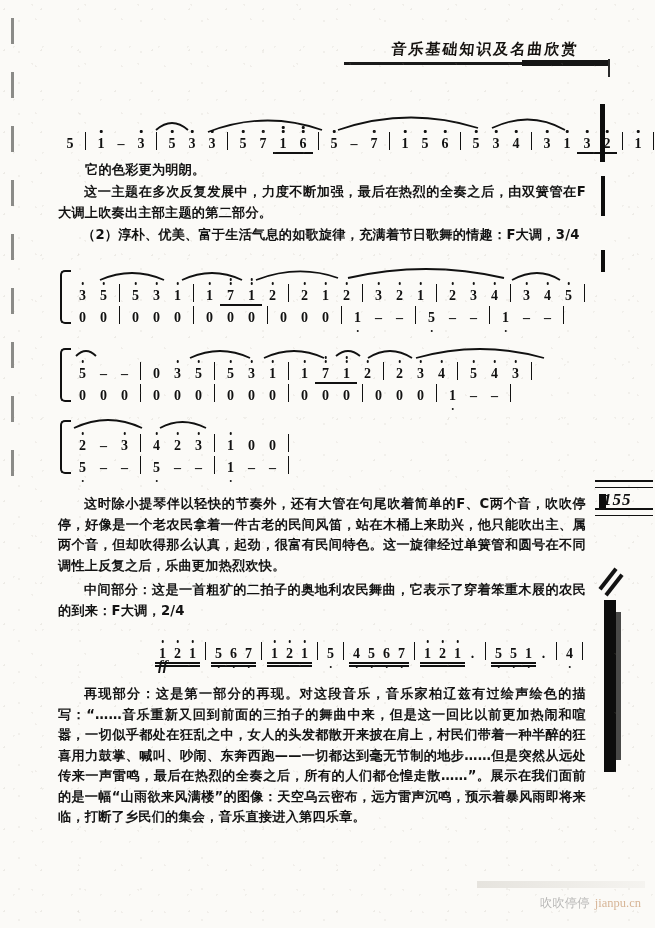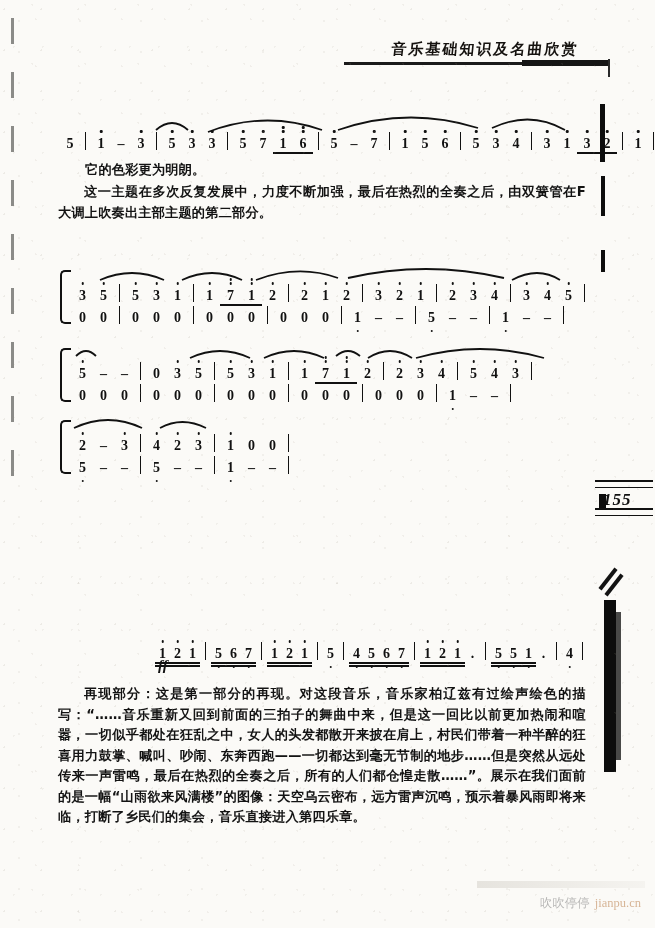--- a/index.html
+++ b/index.html
@@ -187,20 +187,21 @@
         <span class="bar"></span>
         <span class="note" style="width: 20px;">1<i class="dotU"></i></span>
         <span class="bar"></span>
       </div>
     </div>
 
   <div class="para" style="left:85px;top:160px;width:500px;">它的色彩更为明朗。</div>
 
   <div class="para" style="left:58px;top:182px;width:528px;text-indent:26px;">这一主题在多次反复发展中，力度不断加强，最后在热烈的全奏之后，由双簧管在F大调上吹奏出主部主题的第二部分。</div>
 
+  <div class="para" style="left:58px;top:225px;width:528px;text-indent:24px;">（2）淳朴、优美、富于生活气息的如歌旋律，充满着节日歌舞的情趣：F大调，3/4</div>
 
   <div class="staff" style="left:60px;top:266px;width:500px;height:62px;">
     <div class="brace" style="left:0;top:4px;height:50px;"></div>
     <svg class="slurlayer" width="500" height="60">
       <path d="M40,14 Q72,0 104,14" stroke="#111" stroke-width="1.8" fill="none"></path>
       <path d="M122,14 Q152,0 182,14" stroke="#111" stroke-width="1.8" fill="none"></path>
       <path d="M196,14 Q238,-2 278,12" stroke="#111" stroke-width="1.8" fill="none"></path>
       <path d="M288,12 Q366,-6 444,12" stroke="#111" stroke-width="1.8" fill="none"></path>
       <path d="M452,14 Q478,0 500,14" stroke="#111" stroke-width="1.8" fill="none"></path>
     </svg>
@@ -367,21 +368,23 @@
     </div>
 
   <div class="pagenum">
     <div class="ln" style="top:2px;"></div>
     <div class="ln" style="top:9px;height:1px;"></div>
     <div class="ln" style="top:30px;"></div>
     <div class="ln" style="top:37px;height:1px;"></div>
     <div class="num">155</div>
   </div>
 
-
+  <div class="para" style="left:58px;top:494px;width:528px;text-indent:26px;">这时除小提琴伴以轻快的节奏外，还有大管在句尾吹着简单的F、C两个音，吹吹停停，好像是一个老农民拿着一件古老的民间风笛，站在木桶上来助兴，他只能吹出主、属两个音，但却吹得那么认真，起劲，很富有民间特色。这一旋律经过单簧管和圆号在不同调性上反复之后，乐曲更加热烈欢快。</div>
+
+  <div class="para" style="left:58px;top:580px;width:528px;text-indent:26px;">中间部分：这是一首粗犷的二拍子的奥地利农民舞曲，它表示了穿着笨重木屐的农民的到来：F大调，2/4</div>
 
   <div class="staff" style="left:155px;top:630px;width:340px;height:46px;">
   <div class="row" style="position: absolute; top: 10px; left: 0px;">
         <span class="note" style="width: 15px;">1<i class="dotU"></i><i class="beam"></i><i class="beam2"></i></span>
         <span class="note" style="width: 15px;">2<i class="dotU"></i><i class="beam"></i><i class="beam2"></i></span>
         <span class="note" style="width: 15px;">1<i class="dotU"></i><i class="beam"></i><i class="beam2"></i></span>
         <span class="bar"></span>
         <span class="note" style="width: 15px;">5<i class="dotD"></i><i class="beam"></i><i class="beam2"></i></span>
         <span class="note" style="width: 15px;">6<i class="dotD"></i><i class="beam"></i><i class="beam2"></i></span>
         <span class="note" style="width: 15px;">7<i class="dotD"></i><i class="beam"></i><i class="beam2"></i></span>

